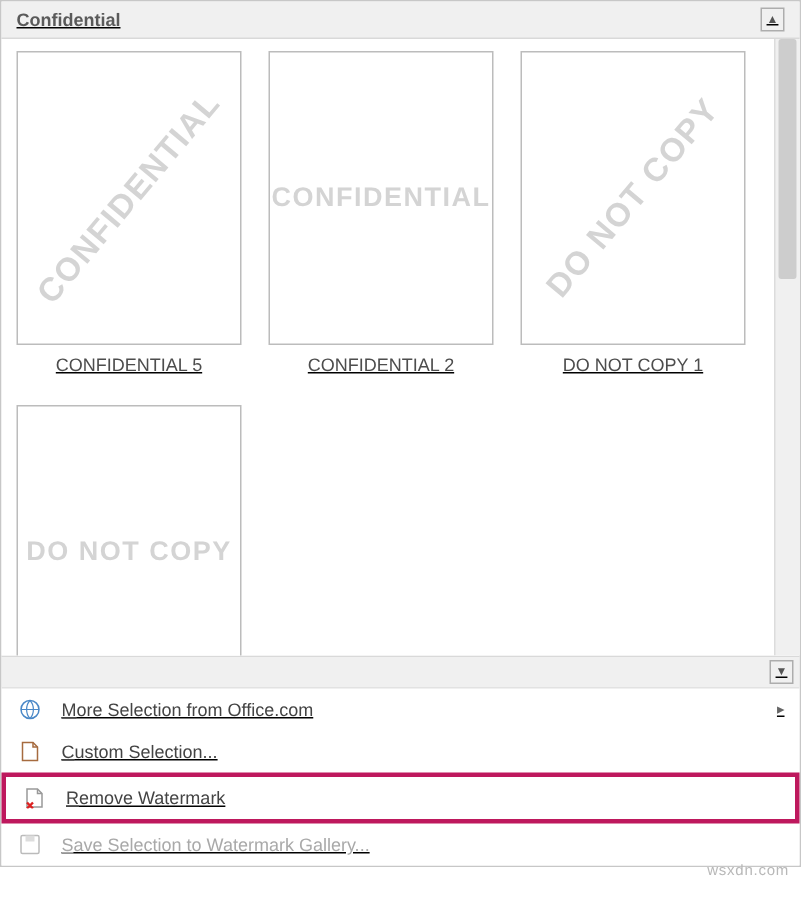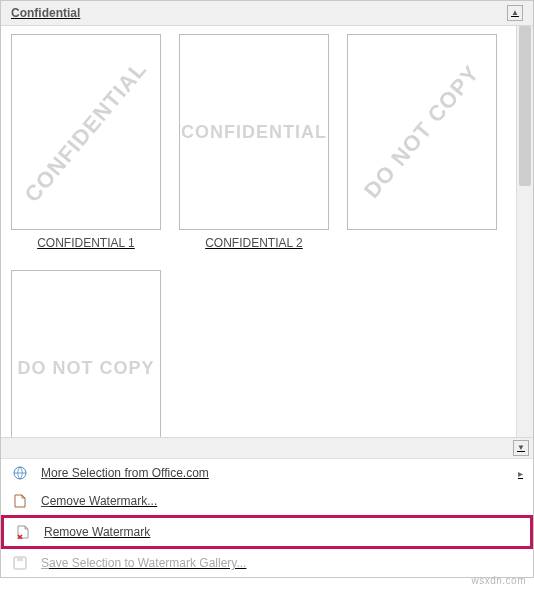--- a/index.html
+++ b/index.html
@@ -172,34 +172,35 @@
     <span class="scroll-up-btn">▲</span>
   </div>
 
   <div class="gallery-wrap">
     <div class="gallery">
 
       <div class="thumb">
         <div class="preview">
           <div class="wm-text">CONFIDENTIAL</div>
         </div>
-        <div class="thumb-label">CONFIDENTIAL 1</div>
+        <div class="thumb-label">CONFIDENTIAL 5</div>
       </div>
 
       <div class="thumb">
         <div class="preview">
           <div class="wm-text horizontal">CONFIDENTIAL</div>
         </div>
         <div class="thumb-label">CONFIDENTIAL 2</div>
       </div>
 
       <div class="thumb">
         <div class="preview">
           <div class="wm-text">DO NOT COPY</div>
         </div>
+        <div class="thumb-label">DO NOT COPY 1</div>
       </div>
 
       <div class="thumb">
         <div class="preview">
           <div class="wm-text horizontal">DO NOT COPY</div>
         </div>
 
       </div>
 
     </div>
@@ -228,21 +229,21 @@
       <span class="submenu-arrow">▸</span>
     </div>
 
     <div class="menu-item">
       <span class="icon-slot">
         <svg width="12" height="14" viewBox="0 0 12 14">
             <path d="M1 1h7l3 3v9H1z" fill="#fff" stroke="#a66b3f" stroke-width="1"></path>
             <path d="M8 1v3h3" fill="none" stroke="#a66b3f" stroke-width="1"></path>
           </svg>
       </span>
-      <span class="label"><u>C</u><span>emove Watermark...</span></span>
+      <span class="label"><u>C</u><span>ustom Selection...</span></span>
     </div>
 
     <div class="menu-item highlight-box">
       <span class="icon-slot">
         <svg width="14" height="14" viewBox="0 0 14 14">
             <path d="M2 1h7l3 3v9H2z" fill="#fff" stroke="#999" stroke-width="1"></path>
             <path d="M9 1v3h3" fill="none" stroke="#999" stroke-width="1"></path>
             <path d="M2 10l4 4M6 10l-4 4" stroke="#d22" stroke-width="1.6"></path>
           </svg>
       </span>

